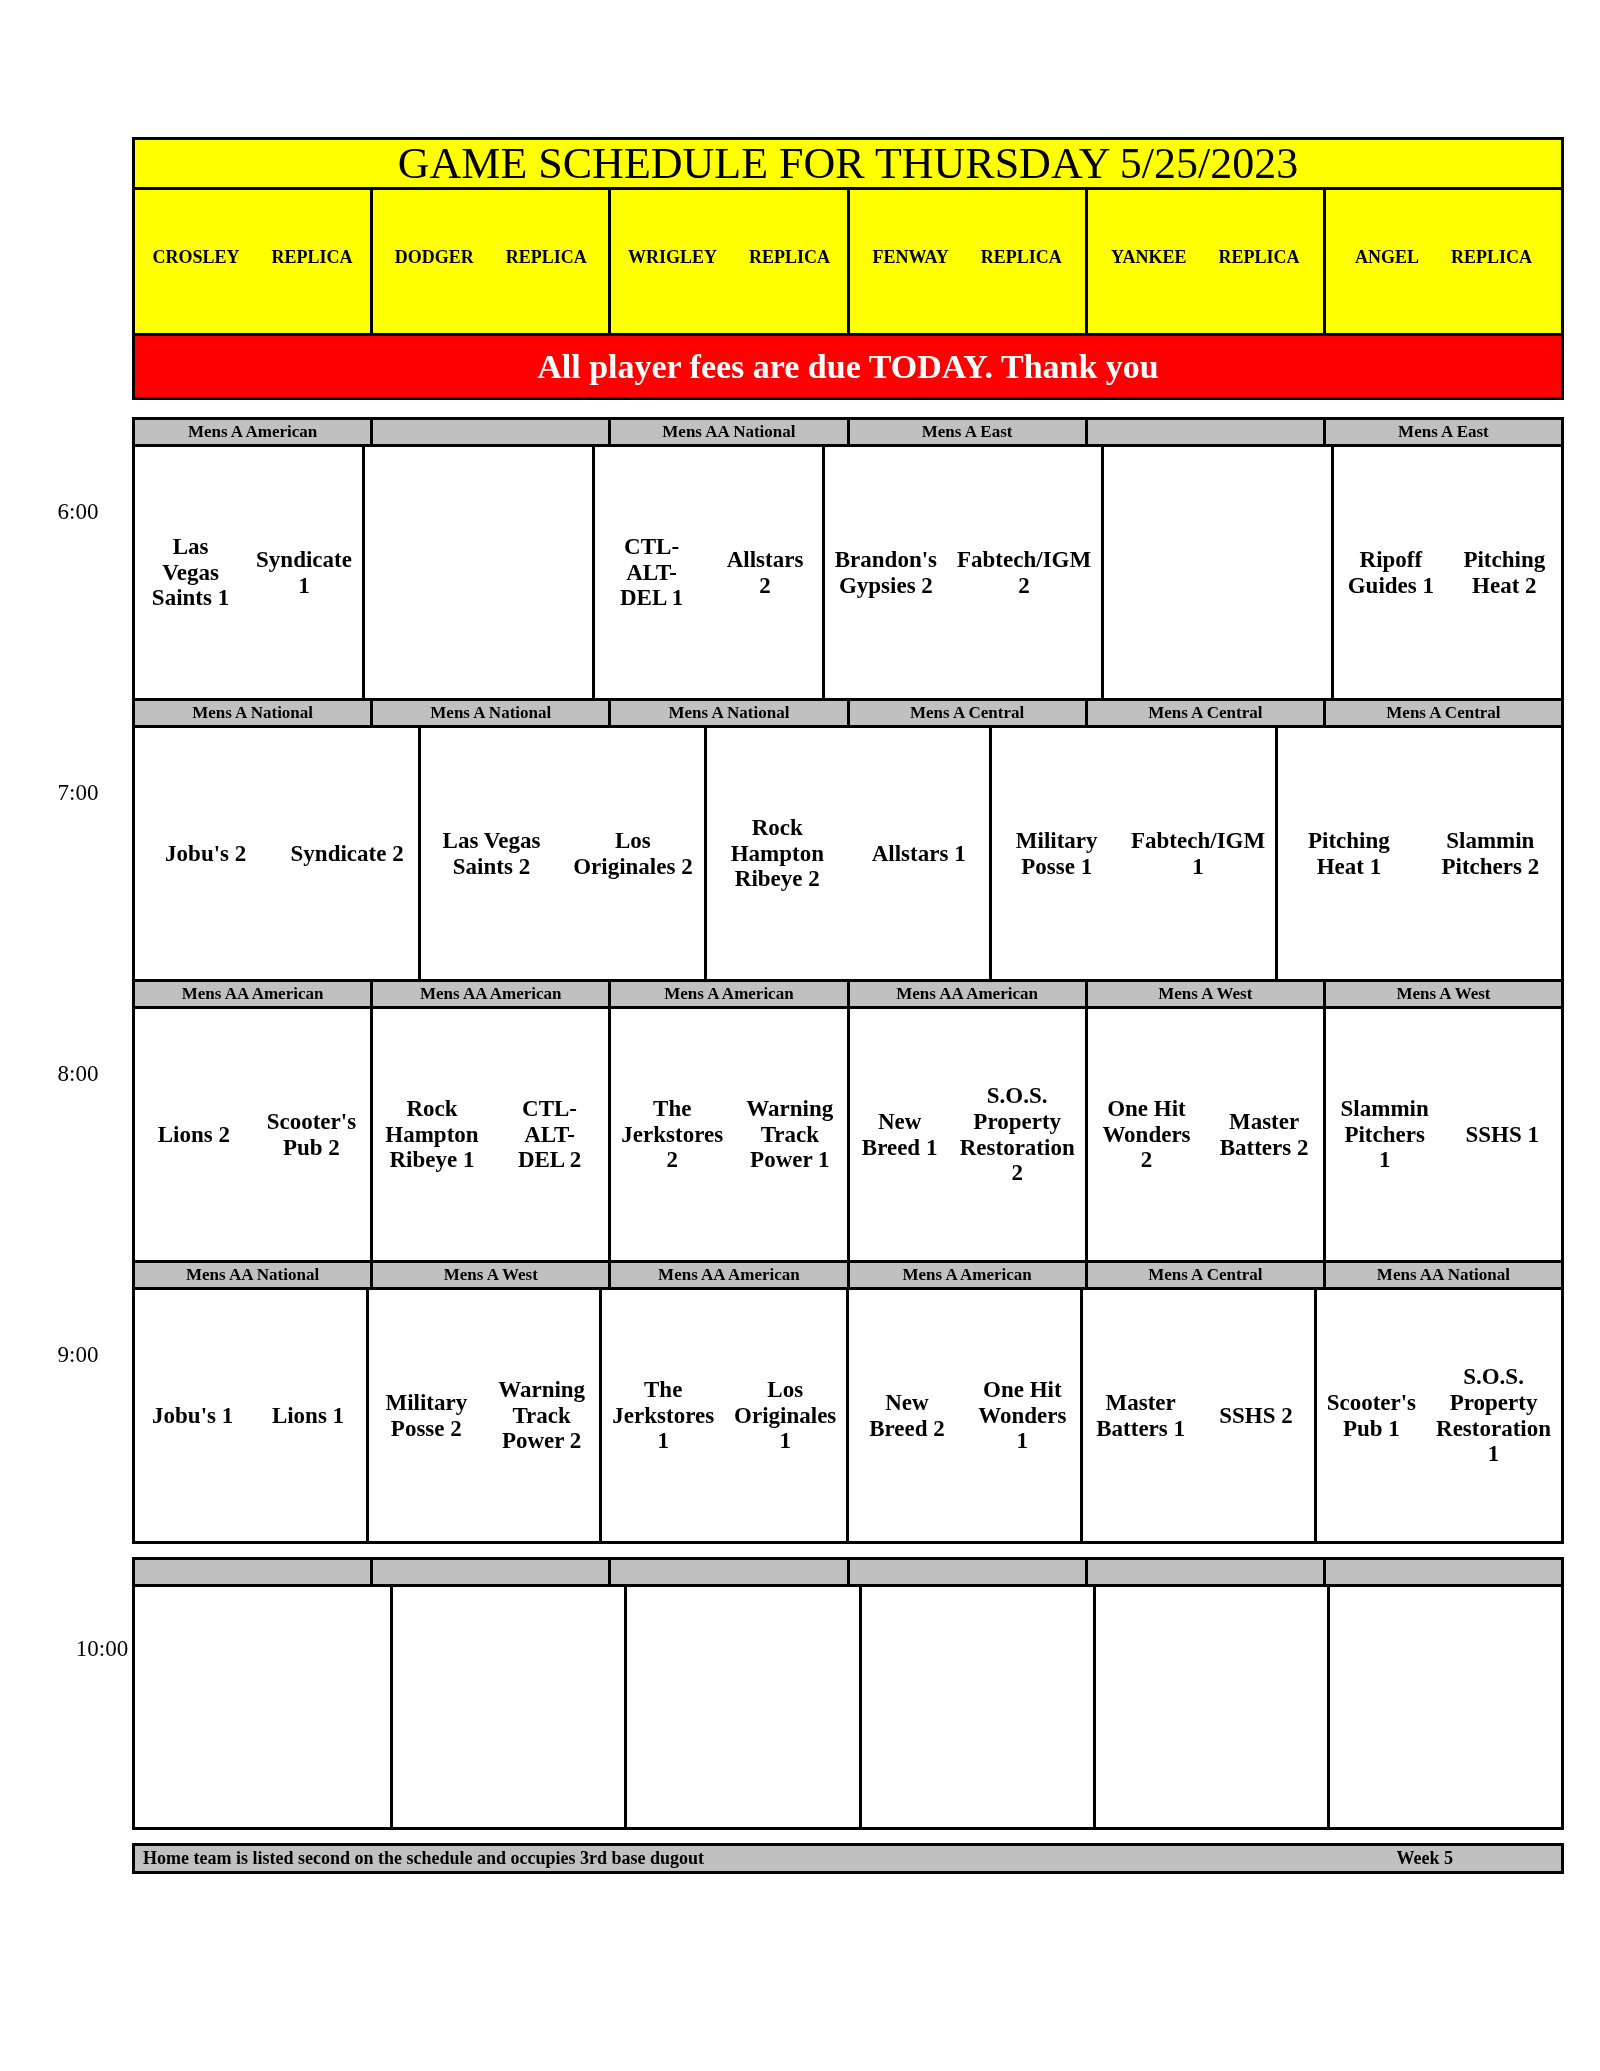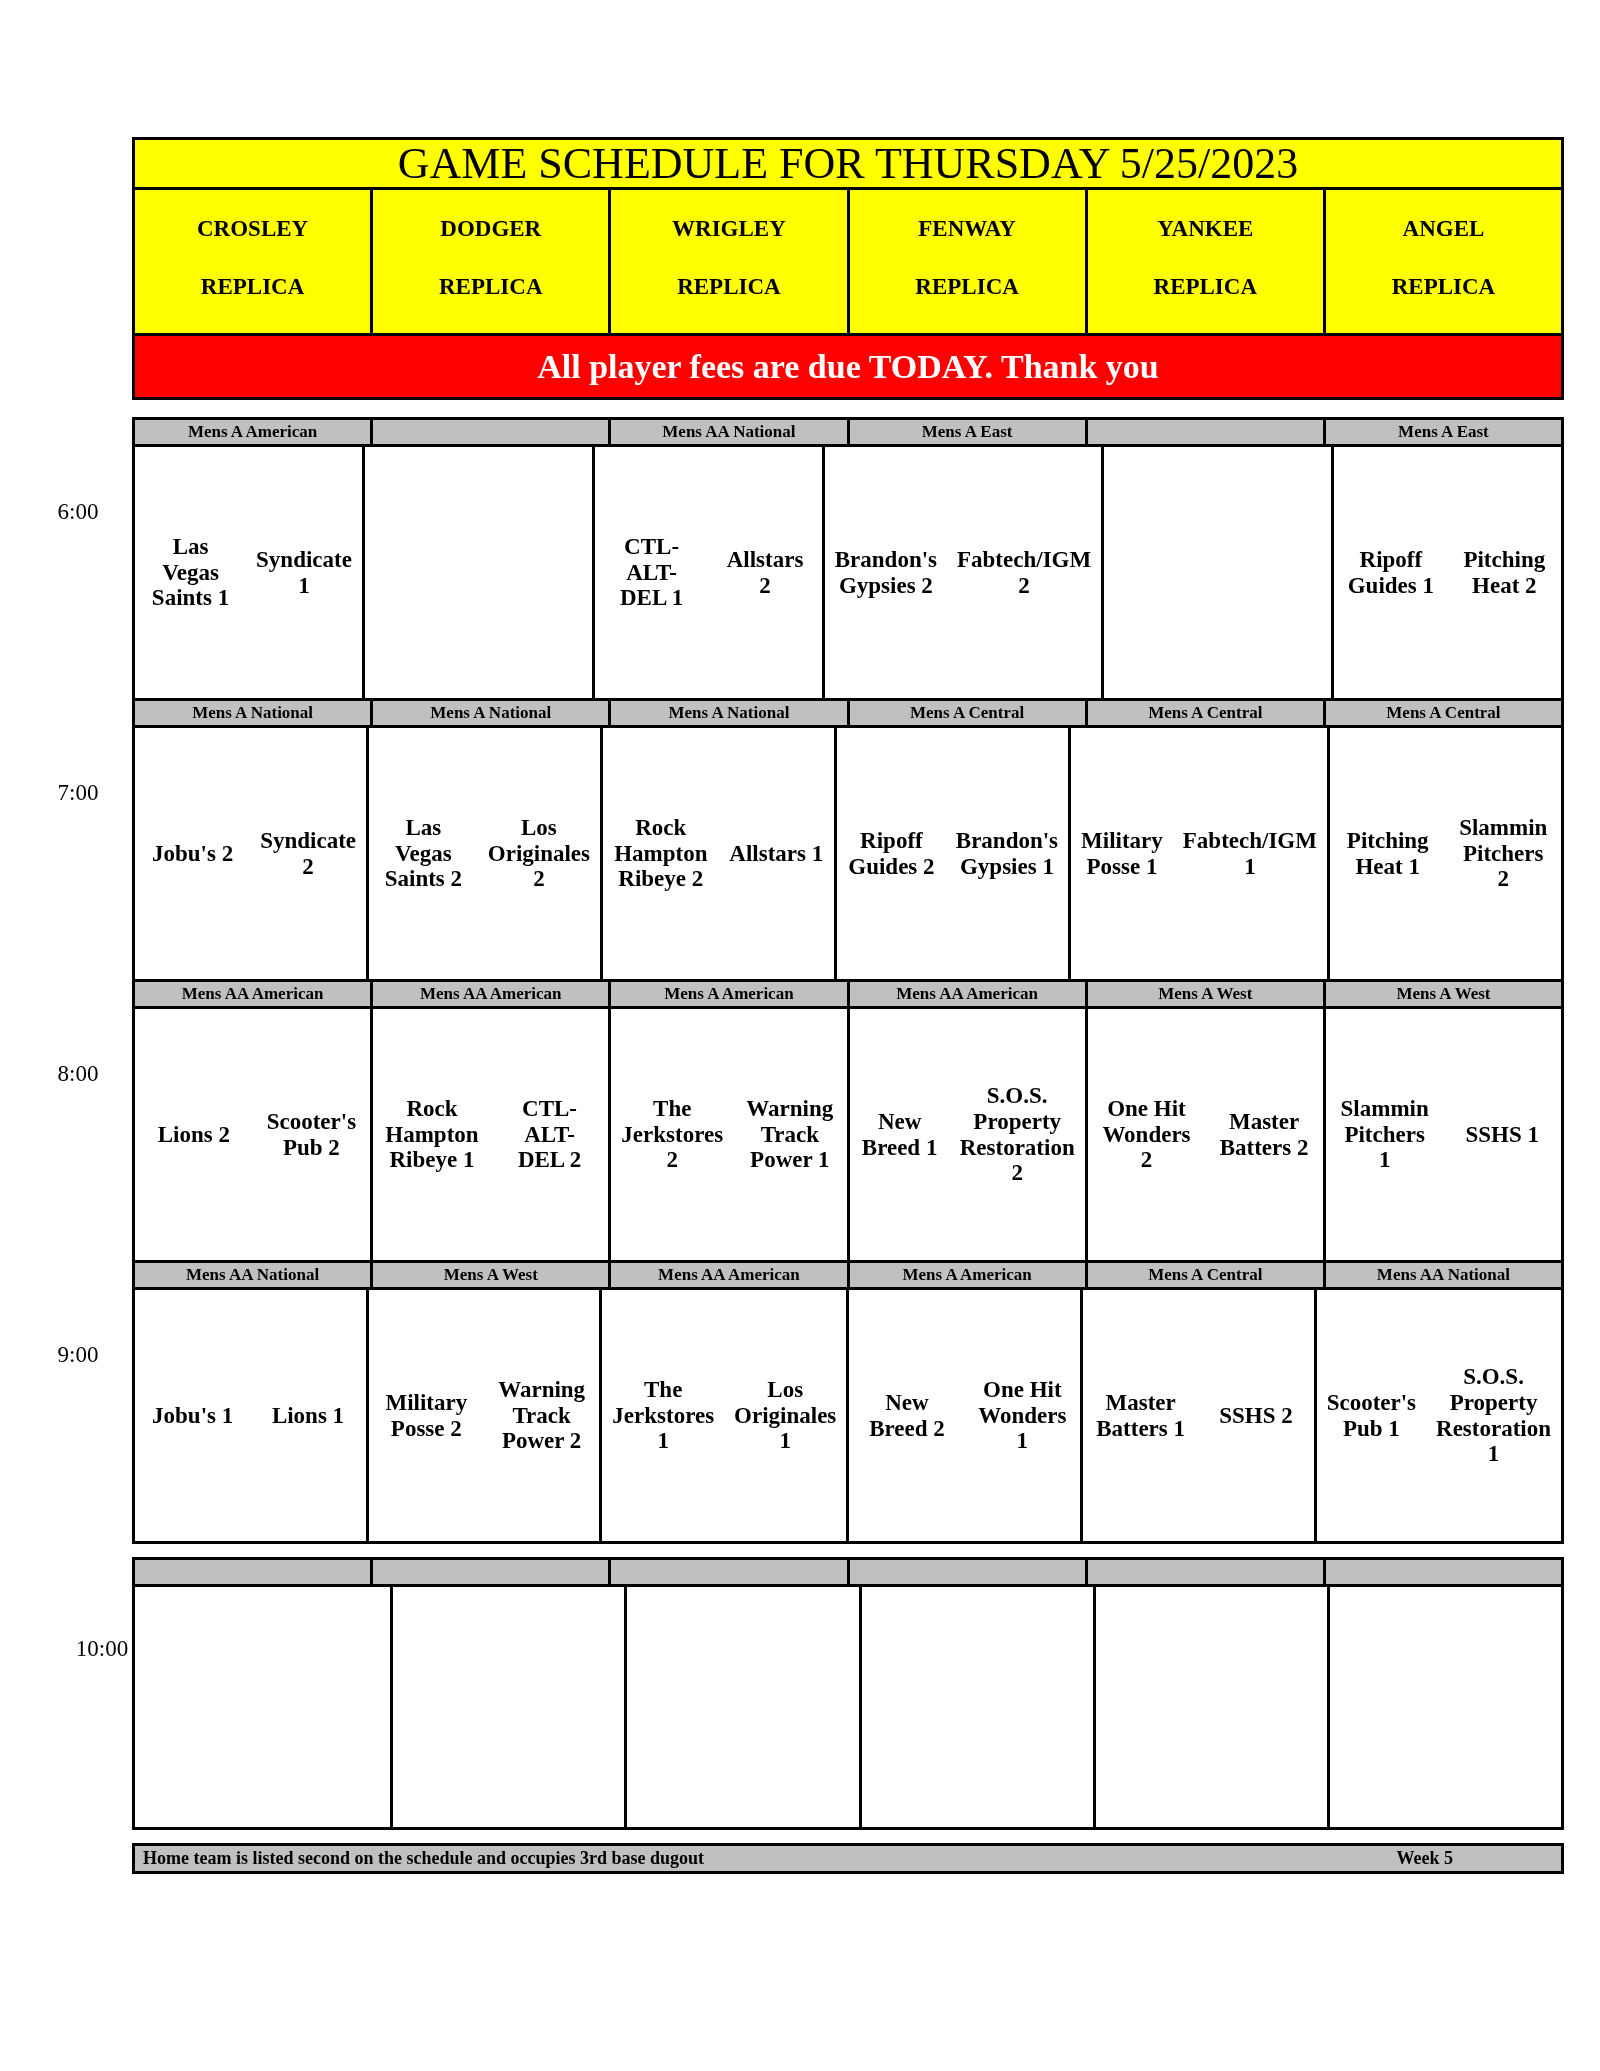--- a/index.html
+++ b/index.html
@@ -31,24 +31,24 @@
   }
   .header-row {
     display: flex;
     background: var(--header-bg, #FFFF00);
     height: 146px;
     border-bottom: 3px solid var(--border-color, #000);
   }
   .header-cell {
     flex: 1 1 0;
     border-right: 3px solid var(--border-color, #000);
-    display: flex; flex-direction: column;
+    display: flex; flex-direction: row;
     align-items: center; justify-content: center;
     gap: 32px;
-    font-weight: bold; font-size: 23px;
+    font-weight: bold; font-size: 18px;
     padding-bottom: 8px;
   }
   .header-cell:last-child { border-right: none; }
   .notice-row {
     background: var(--notice-bg, #FF0000);
     color: #ffffff;
     height: 61px;
     line-height: 61px;
     text-align: center;
     font-weight: bold;
@@ -210,24 +210,20 @@
           </div>
           <div class="game-cell">
             <div class="team away">Las Vegas Saints 2</div>
             <div class="team home">Los Originales 2</div>
           </div>
           <div class="game-cell">
             <div class="team away">Rock Hampton Ribeye 2</div>
             <div class="team home">Allstars 1</div>
           </div>
           <div class="game-cell">
-            <div class="team away">Ripoff Guides 2</div>
-            <div class="team home">Brandon's Gypsies 1</div>
-          </div>
-          <div class="game-cell">
             <div class="team away">Military Posse 1</div>
             <div class="team home">Fabtech/IGM 1</div>
           </div>
           <div class="game-cell">
             <div class="team away">Pitching Heat 1</div>
             <div class="team home">Slammin Pitchers 2</div>
           </div>
         </div>
       </div>
       <div class="slot-group">

